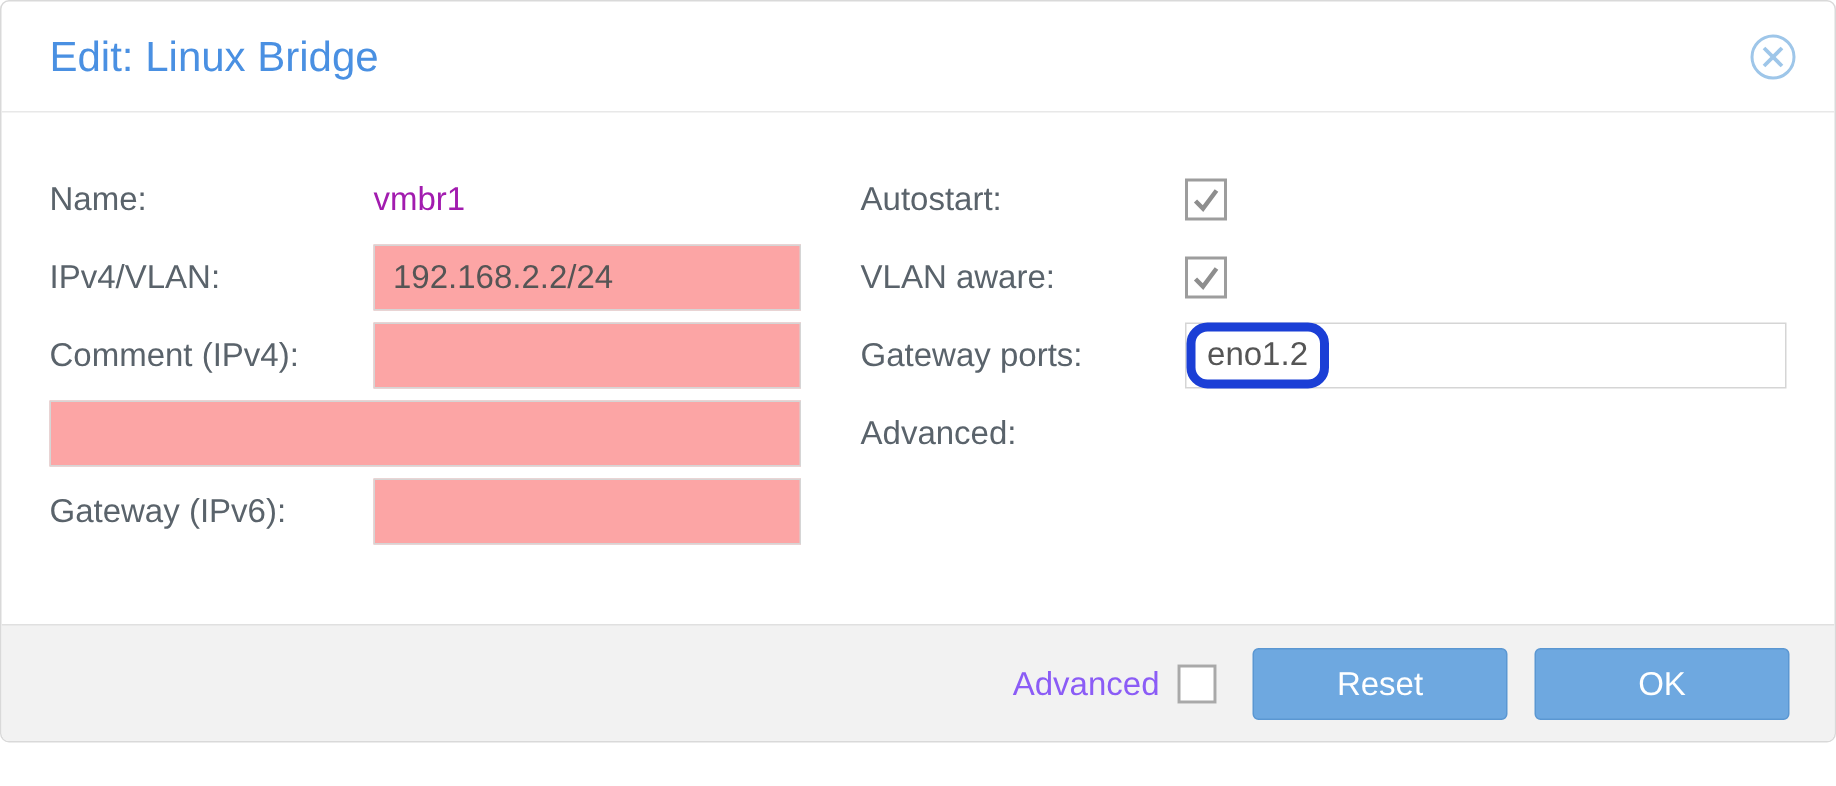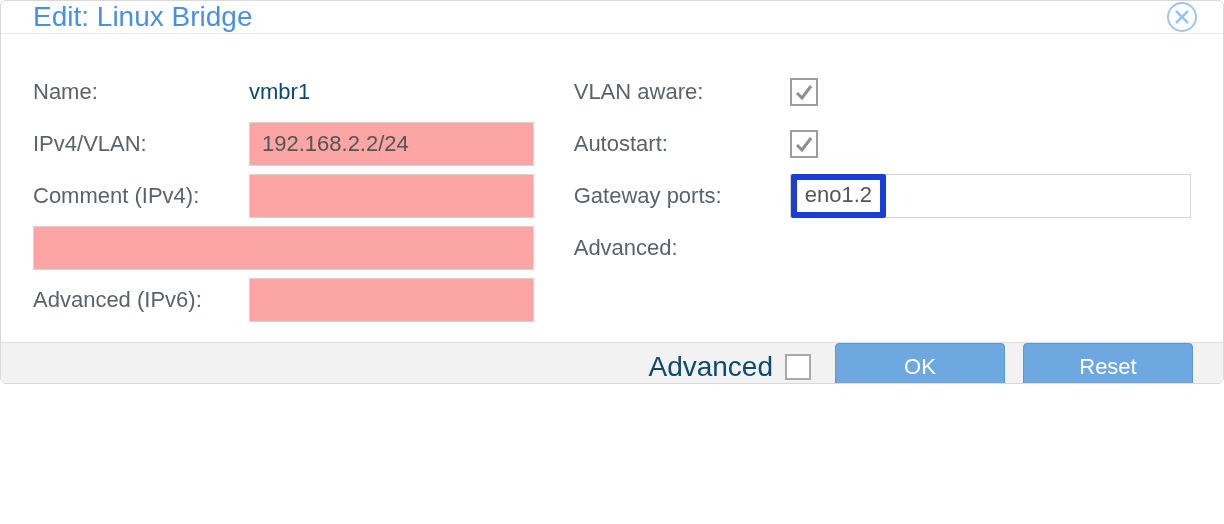--- a/index.html
+++ b/index.html
@@ -1,18 +1,18 @@
 <!DOCTYPE html>
 <html><head>
 <meta charset="utf-8">
 <style>
   * { box-sizing: border-box; margin: 0; padding: 0; }
   html, body { width: 1224px; height: 524px; font-family: "Helvetica Neue", Arial, sans-serif; font-size: 22px; color: #555; }
   .dialog {
-    width: 1224px; height: 384px;
+    width: 1224px; height: 495px;
     border: 1px solid #d9d9d9;
     border-radius: 6px;
     background: #fff;
     display: flex; flex-direction: column;
     overflow: hidden;
   }
   .titlebar {
     height: 74px;
     padding: 0 26px 0 32px;
     display: flex; align-items: center; justify-content: space-between;
@@ -35,51 +35,51 @@
   .row .label { width: 216px; color: #5a636b; font-size: 22px; }
   .row .control { flex: 1; }
   .text-input {
     width: 100%; height: 44px;
     border: 1px solid #d5d5d5;
     padding: 0 12px;
     font-size: 22px; color: #555;
     background: #fca5a5;
     outline: none;
   }
-  .static-text { font-size: 22px; color: #0c4a6e; }
+  .static-text { font-size: 22px; color: #a21caf; }
   .checkbox {
     width: 28px; height: 28px; border: 2px solid #9d9d9d;
     display: flex; align-items: center; justify-content: center;
     background: #fff; cursor: pointer;
   }
   .checkbox.checked svg { width: 20px; height: 20px; stroke: #8e8e8e; stroke-width: 3; fill: none; }
   .highlight-box {
     border: 6px solid #1b3fd6;
     padding: 2px 8px 4px 8px;
     height: 44px;
     display: flex; align-items: center;
   }
   .bridge-ports-wrap {
     flex:1; display:flex; align-items:center; height:44px;
     border: 1px solid #d5d5d5;
     background:#fff;
   }
-  .bridge-ports-wrap .highlight-box { border-radius:2px; }
+  .bridge-ports-wrap .highlight-box { border-radius:14px; }
   .bridge-ports-wrap input {
     border:none; height:100%; flex:1; font-size:22px; padding:0 8px; outline:none; color:#555;
   }
   .footer {
     height: 78px;
     background: #f2f2f2;
     border-top: 1px solid #e0e0e0;
     display: flex; align-items: center; justify-content: flex-end;
     padding: 0 30px; gap: 18px;
   }
   .adv-wrap { display:flex; align-items:center; gap:12px; margin-right: 6px; }
-  .adv-wrap .label { color:#0c4a6e; font-size:28px; }
+  .adv-wrap .label { color:#8b5cf6; font-size:22px; }
   .adv-check {
     width: 26px; height: 26px; border: 2px solid #a9a9a9; background:#fff; cursor:pointer;
   }
   .btn {
     min-width: 170px; height: 48px;
     background: #6ea8e0; color: #fff;
     border: 1px solid #5b97d2;
     border-radius: 4px;
     font-size: 22px;
     cursor: pointer;
@@ -113,38 +113,38 @@
         <div class="control"><input class="text-input" value="192.168.2.2/24" style=""></div>
       </div>
       <div class="row">
         <div class="label">Comment (IPv4):</div>
         <div class="control"><input class="text-input" value="" style=""></div>
       </div>
       <div class="row">
         <div class="control"><input class="text-input" value="" style=""></div>
       </div>
       <div class="row">
-        <div class="label">Advanced (IPv6):</div>
+        <div class="label">Gateway (IPv6):</div>
         <div class="control"><input class="text-input" value="" style=""></div>
       </div>
     </div>
 
     <div class="col">
       <div class="row">
-        <div class="label">VLAN aware:</div>
+        <div class="label">Autostart:</div>
         <div class="control">
           <div class="checkbox checked">
             <svg viewBox="0 0 20 20">
                 <polyline points="3,11 8,16 17,4"></polyline>
               </svg>
           </div>
         </div>
       </div>
       <div class="row">
-        <div class="label">Autostart:</div>
+        <div class="label">VLAN aware:</div>
         <div class="control">
           <div class="checkbox checked">
             <svg viewBox="0 0 20 20">
                 <polyline points="3,11 8,16 17,4"></polyline>
               </svg>
           </div>
         </div>
       </div>
       <div class="row">
         <div class="label">Gateway ports:</div>
@@ -160,17 +160,17 @@
       </div>
     </div>
 
   </div>
 
   <div class="footer">
     <div class="adv-wrap">
       <span class="label">Advanced</span>
       <div class="adv-check"></div>
     </div>
+    <button class="btn">Reset</button>
     <button class="btn">OK</button>
-    <button class="btn">Reset</button>
   </div>
 
 </div>
 
 </body></html>

